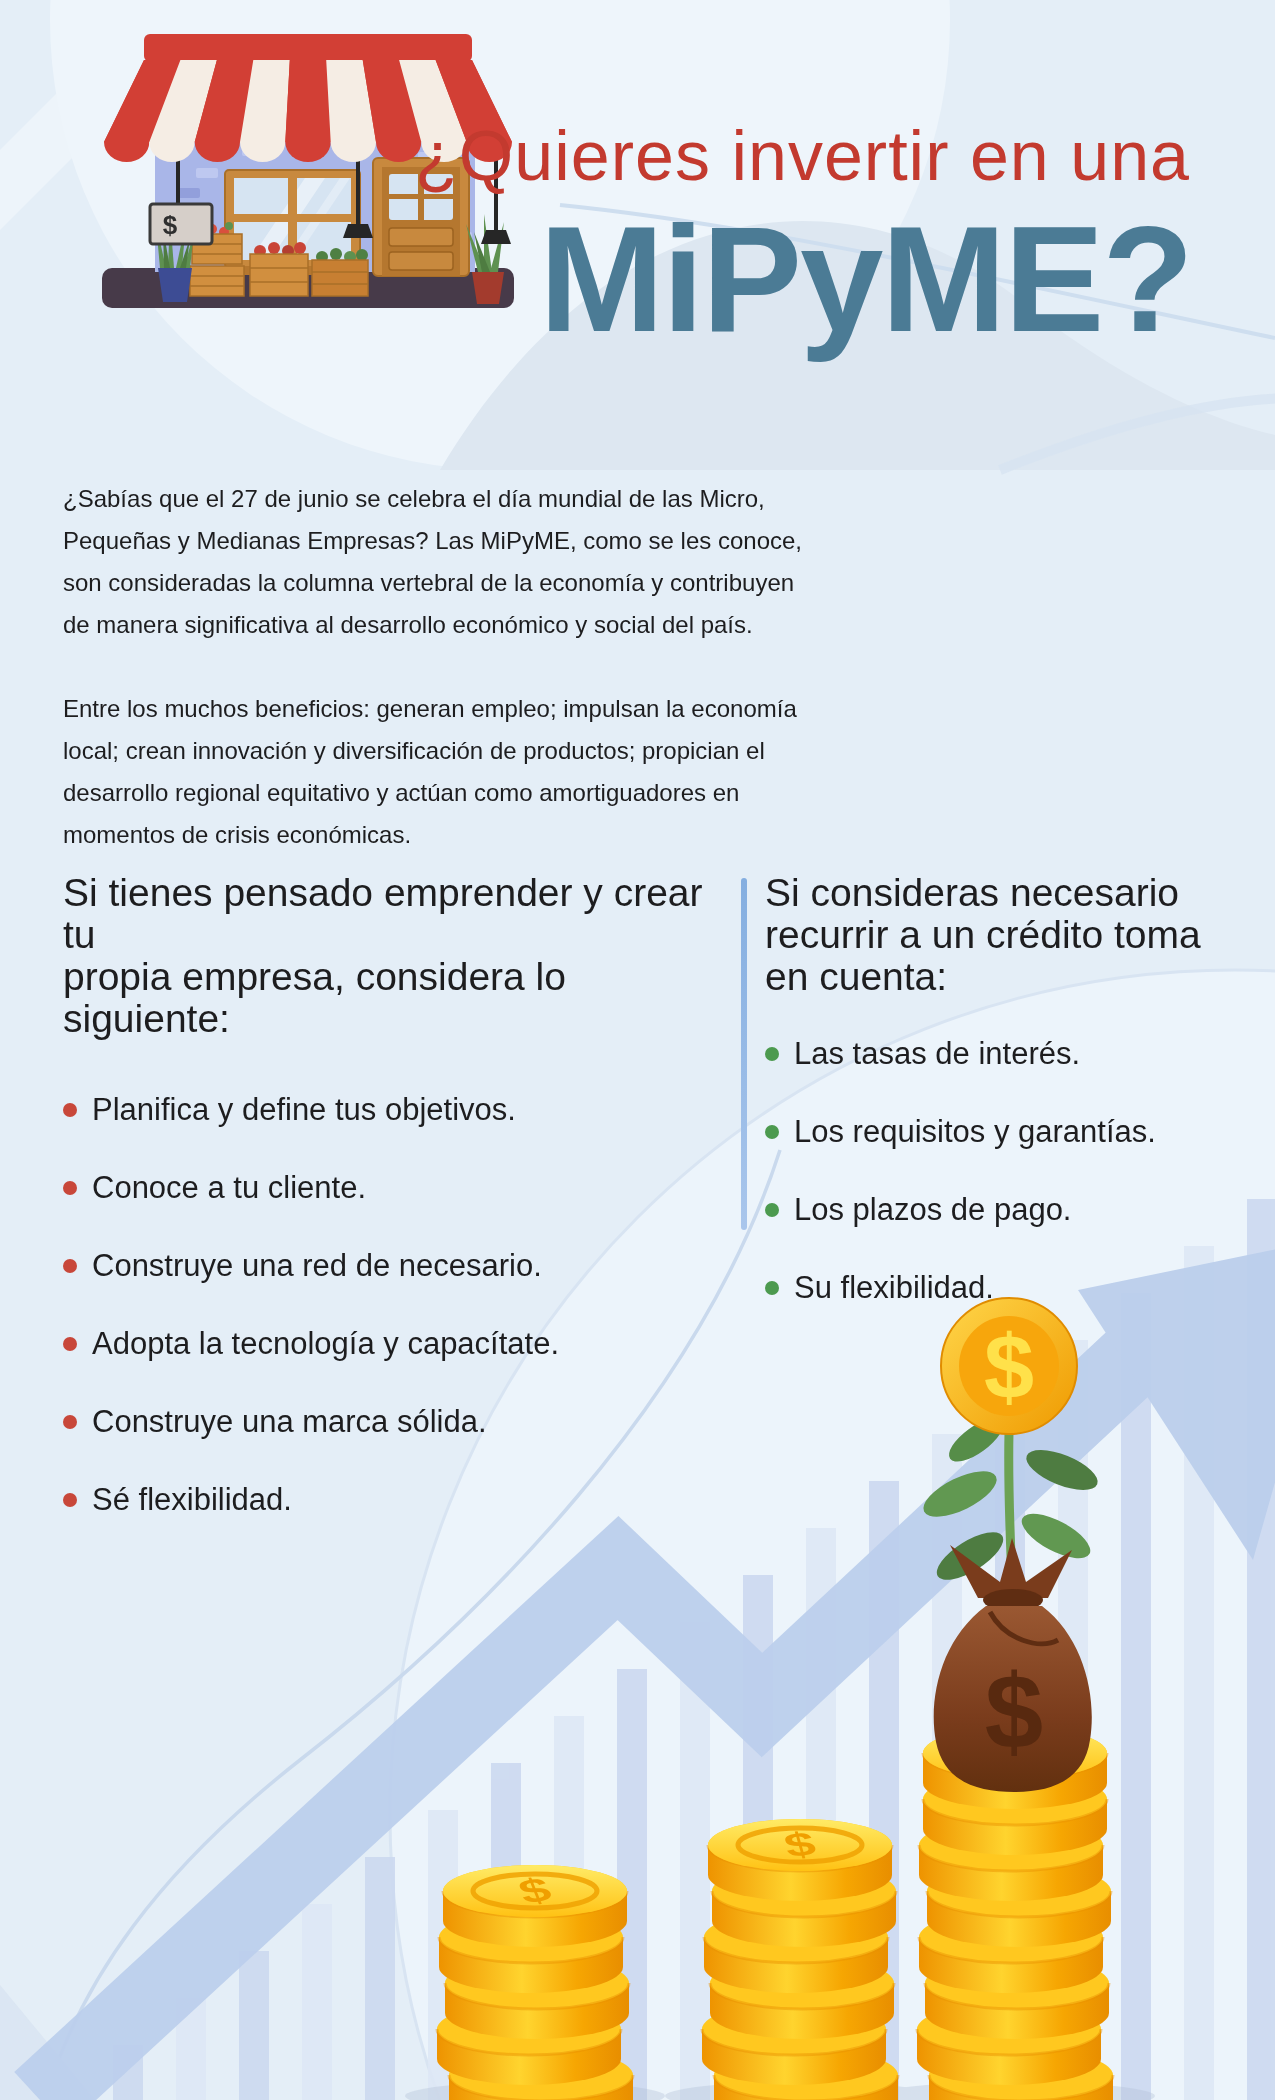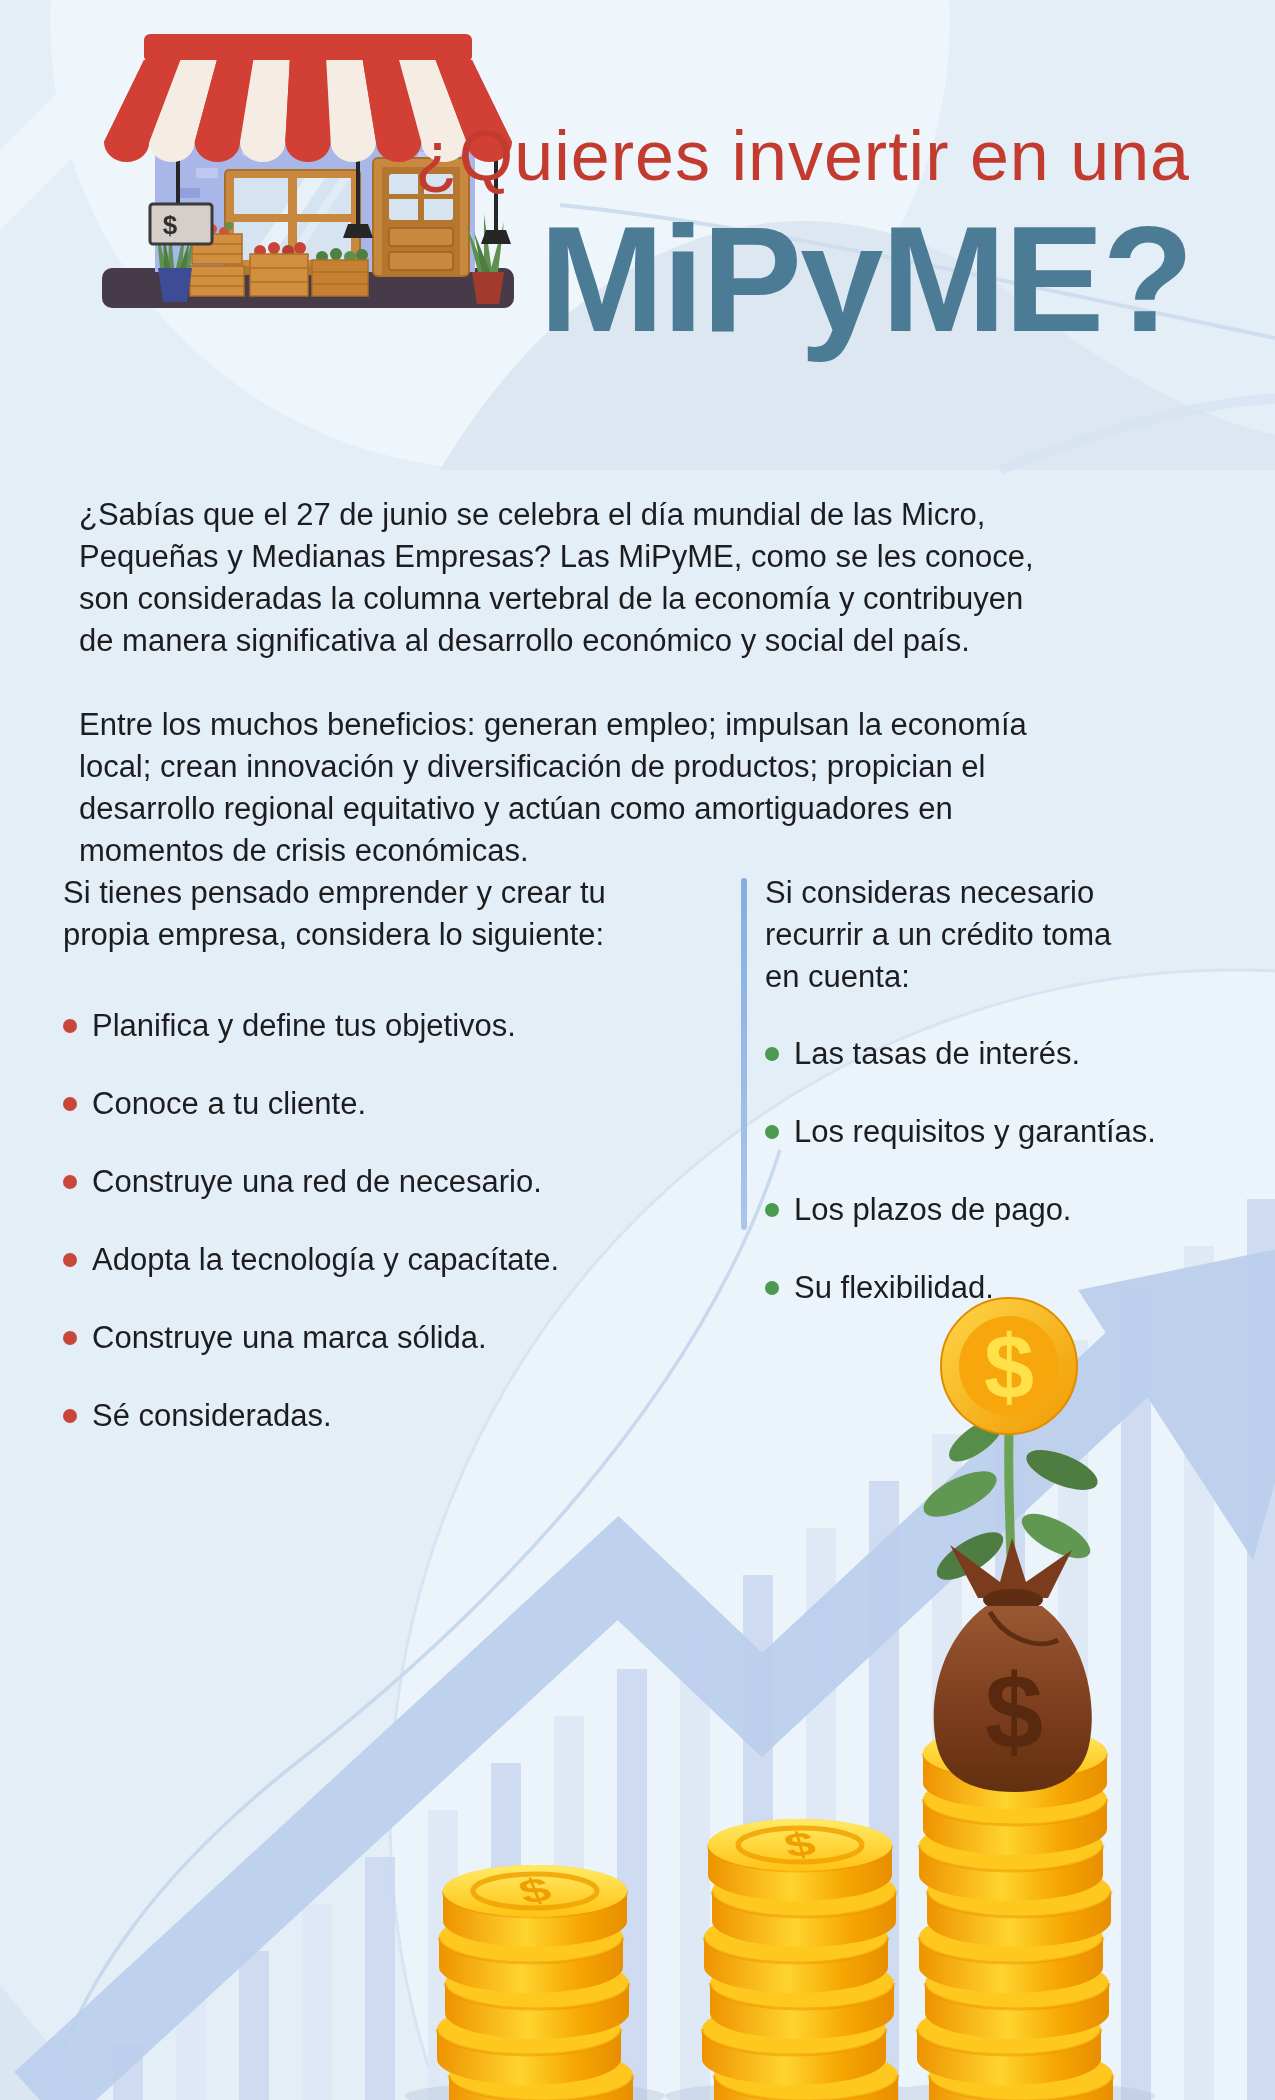--- a/index.html
+++ b/index.html
@@ -8,27 +8,27 @@
     background:var(--background,#E4EEF7);
     font-family:"Liberation Sans",sans-serif;color:#1D1D1F;
   }
   svg{display:block;}
   .bg{position:absolute;left:0;top:0;width:1275px;height:2100px;}
   .store{position:absolute;left:100px;top:28px;width:420px;height:290px;}
   .title-red{position:absolute;top:116px;right:85px;margin:0;
     font-size:70px;font-weight:300;letter-spacing:1px;color:var(--title-red,#C33A2F);white-space:nowrap;}
   .title-blue{position:absolute;top:178px;right:68px;margin:15px;
     font-size:150px;font-weight:800;letter-spacing:-2px;color:var(--title-blue,#4B7B95);white-space:nowrap;text-align:center;}
-  .para{position:absolute;left:63px;width:1130px;margin:16px;
-    font-size:31px;line-height:42px;white-space:pre-line;}
+  .para{position:absolute;left:63px;width:1130px;margin:0;
+    font-size:24px;line-height:42px;white-space:pre-line;}
   .p1{top:478px;}
   .p2{top:688px;}
   .col-left{position:absolute;left:63px;top:872px;width:665px;}
   .col-right{position:absolute;left:765px;top:872px;width:480px;}
-  .col-head{margin:0;font-size:31px;line-height:42px;white-space:pre-line;}
+  .col-head{margin:0;font-size:39px;line-height:42px;white-space:pre-line;}
   ul.blist{list-style:none;margin:0;padding:0;}
   .col-left ul.blist{margin-top:49px;text-align:center;}
   .col-right ul.blist{margin-top:35px;}
   ul.blist li{display:flex;align-items:center;font-size:31px;line-height:42px;margin-bottom:36px;}
   .dot{width:14px;height:14px;border-radius:50%;margin-right:15px;flex:0 0 auto;}
   .dot.red{background:var(--bullet-red,#C8473A);}
   .dot.green{background:var(--bullet-green,#4C9A4F);}
   .divider{position:absolute;left:741px;top:878px;width:6px;height:352px;border-radius:3px;
     background:linear-gradient(#84AEE0,#A9C6EC);}
 </style>
@@ -312,21 +312,21 @@
       <li>
           <span class="dot red"></span>
           <span>Adopta la tecnología y capacítate.</span>
         </li>
       <li>
           <span class="dot red"></span>
           <span>Construye una marca sólida.</span>
         </li>
       <li>
           <span class="dot red"></span>
-          <span>Sé consideradas.</span>
+          <span>Sé flexibilidad.</span>
         </li>
     </ul>
   </div>
 
   <div class="divider"></div>
 
   <div class="col-right">
     <p class="col-head">Si consideras necesario
 recurrir a un crédito toma
 en cuenta:</p>

